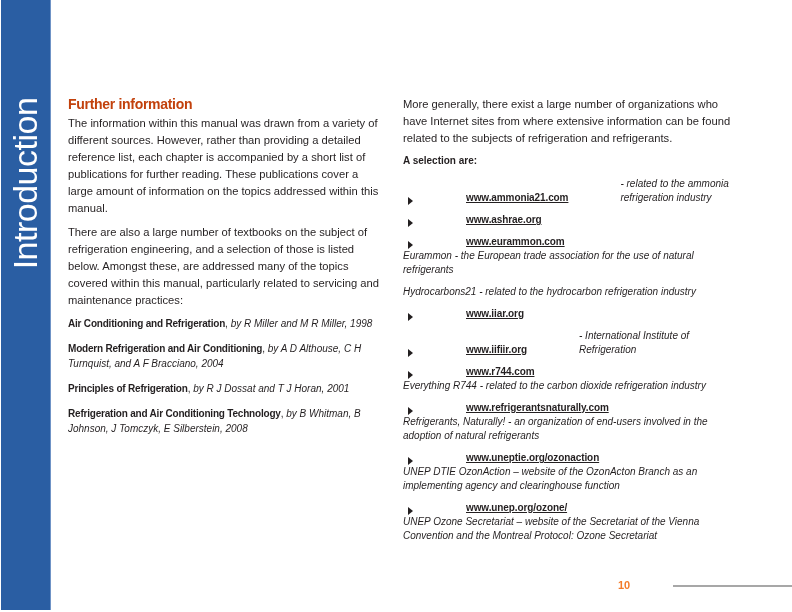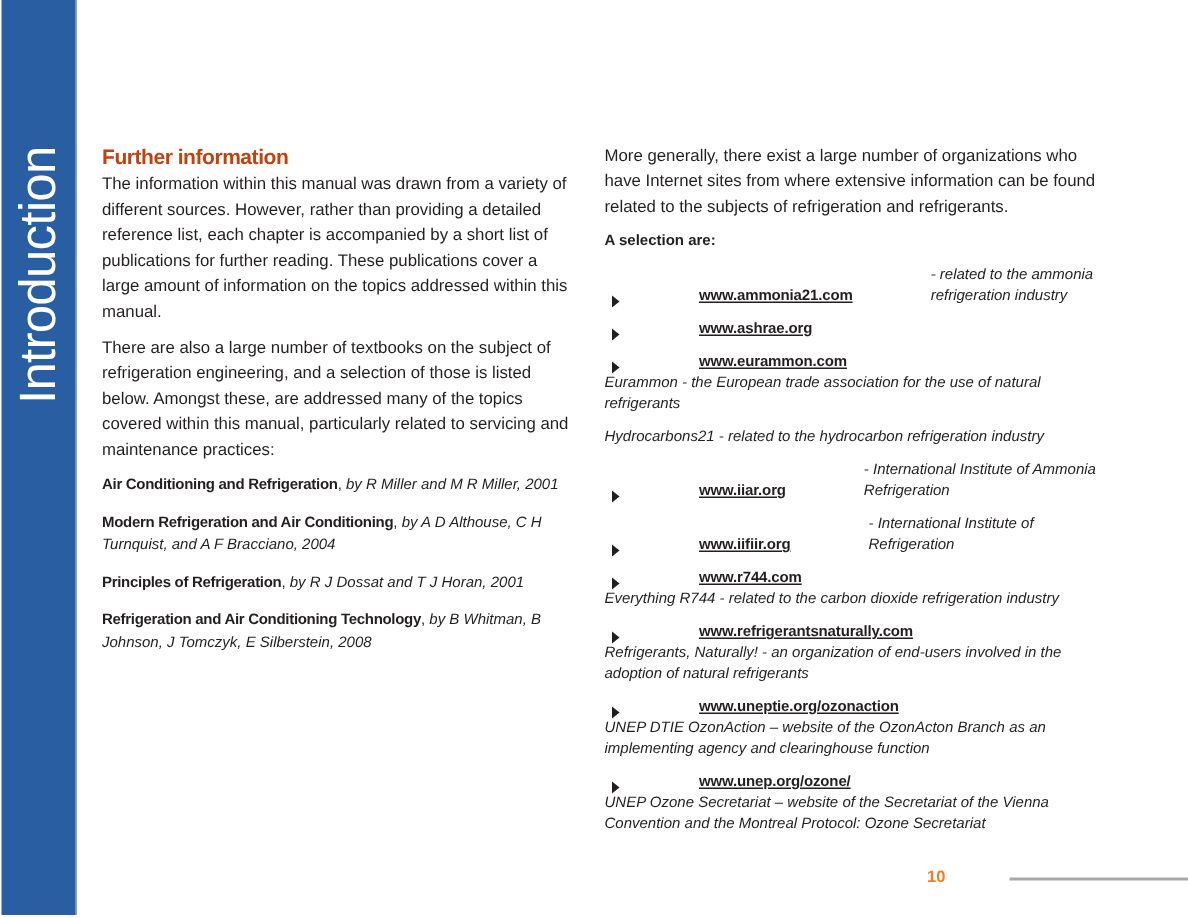--- a/index.html
+++ b/index.html
@@ -66,21 +66,21 @@
   </div>
 </div>
 
 <div class="col-left">
   <h2 class="section-title">Further information</h2>
   <p class="body">The information within this manual was drawn from a variety of different sources. However, rather than providing a detailed reference list, each chapter is accompanied by a short list of publications for further reading. These publications cover a large amount of information on the topics addressed within this manual.</p>
   <p class="body">There are also a large number of textbooks on the subject of refrigeration engineering, and a selection of those is listed below. Amongst these, are addressed many of the topics covered within this manual, particularly related to servicing and maintenance practices:</p>
 
   <div class="book">
     <span class="t">Air Conditioning and Refrigeration</span>,
-    <span class="a">by R Miller and M R Miller, 2001</span>
+    <span class="a">by R Miller and M R Miller, 1998</span>
   </div>
   <div class="book">
     <span class="t">Modern Refrigeration and Air Conditioning</span>,
     <span class="a">by A D Althouse, C H Turnquist, and A F Bracciano, 2004</span>
   </div>
   <div class="book">
     <span class="t">Principles of Refrigeration</span>,
     <span class="a">by R J Dossat and T J Horan, 2001</span>
   </div>
   <div class="book">
@@ -113,21 +113,20 @@
     </div>
     <span class="desc-block">Eurammon - the European trade association for the use of natural refrigerants</span>
   </div>
   <div class="link-item">
     <span class="desc-block">Hydrocarbons21 - related to the hydrocarbon refrigeration industry</span>
   </div>
   <div class="link-item">
     <div class="link-row">
       <span class="arrow"></span>
       <a class="link">www.iiar.org</a>
-      <span class="desc-inline">- International Institute of Ammonia Refrigeration</span>
     </div>
   </div>
   <div class="link-item">
     <div class="link-row">
       <span class="arrow"></span>
       <a class="link">www.iifiir.org</a>
       <span class="desc-inline">- International Institute of Refrigeration</span>
     </div>
   </div>
   <div class="link-item">

